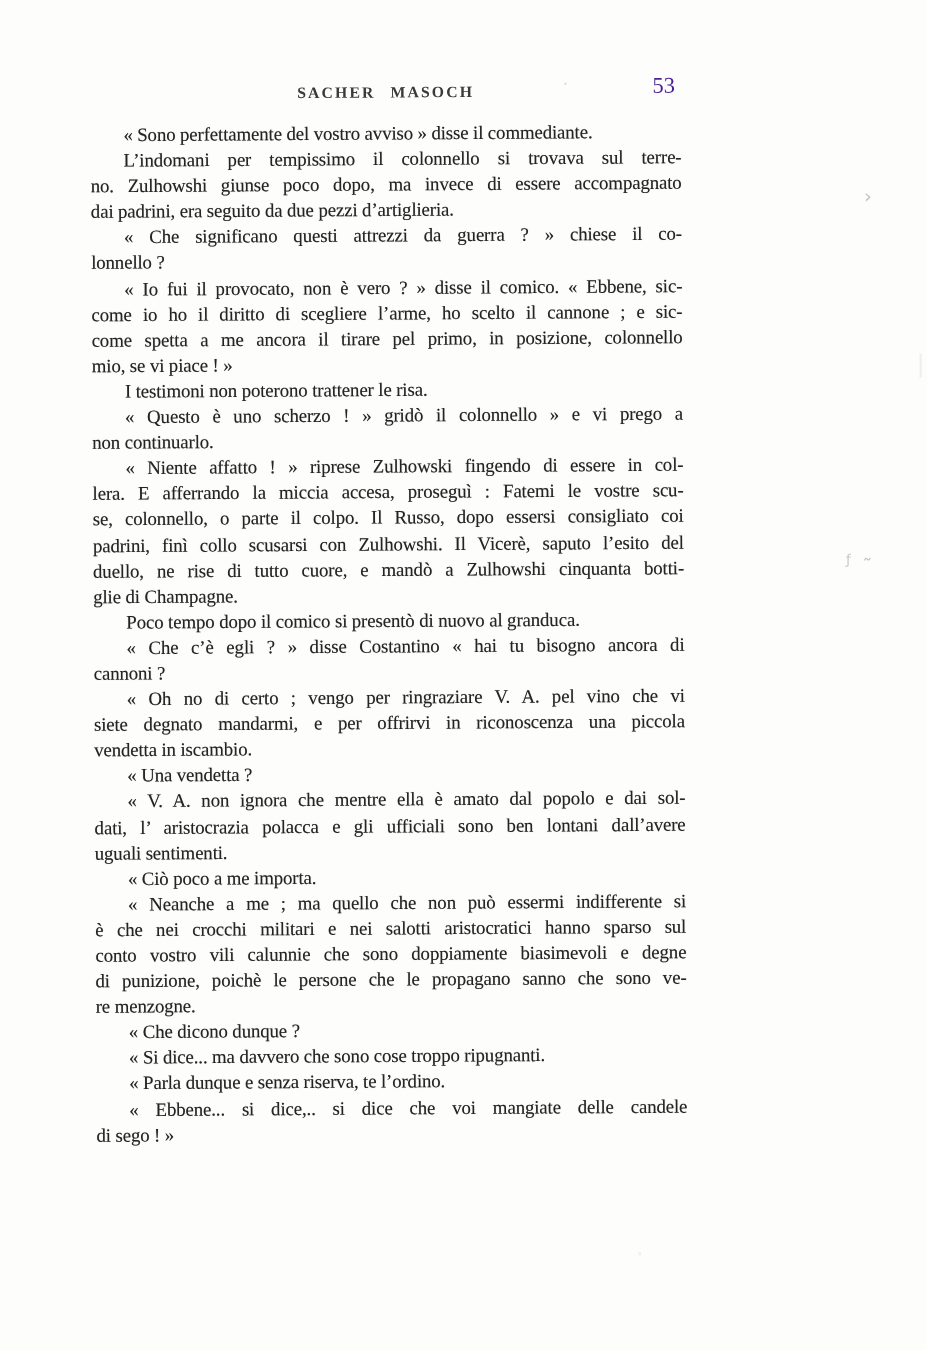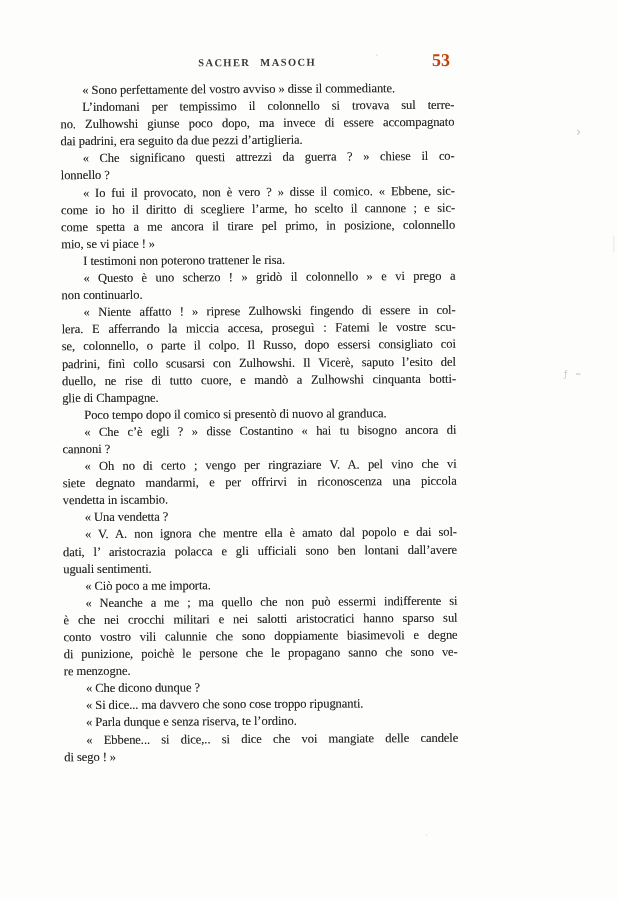--- a/index.html
+++ b/index.html
@@ -31,23 +31,23 @@
   .running-title {
     font-size: 10.5px;
     font-weight: 700;
     letter-spacing: 1.4px;
     word-spacing: 6px;
     color: #3a3a3a;
   }
   .page-number {
     position: absolute;
     right: 4px; top: -1px;
-    font-size: 18px;
-    font-weight: 700;
-    color: #c2410c;
+    font-size: 15px;
+    font-weight: 400;
+    color: #4c1d95;
   }
   .bodytext {
     margin-top: 15px;
     font-size: 12.6px;
     line-height: 17.1px;
     letter-spacing: -0.1px;
     color: #242424;
     text-shadow: 0 0 0.5px rgba(45,45,45,0.45);
     font-kerning: normal;
   }

